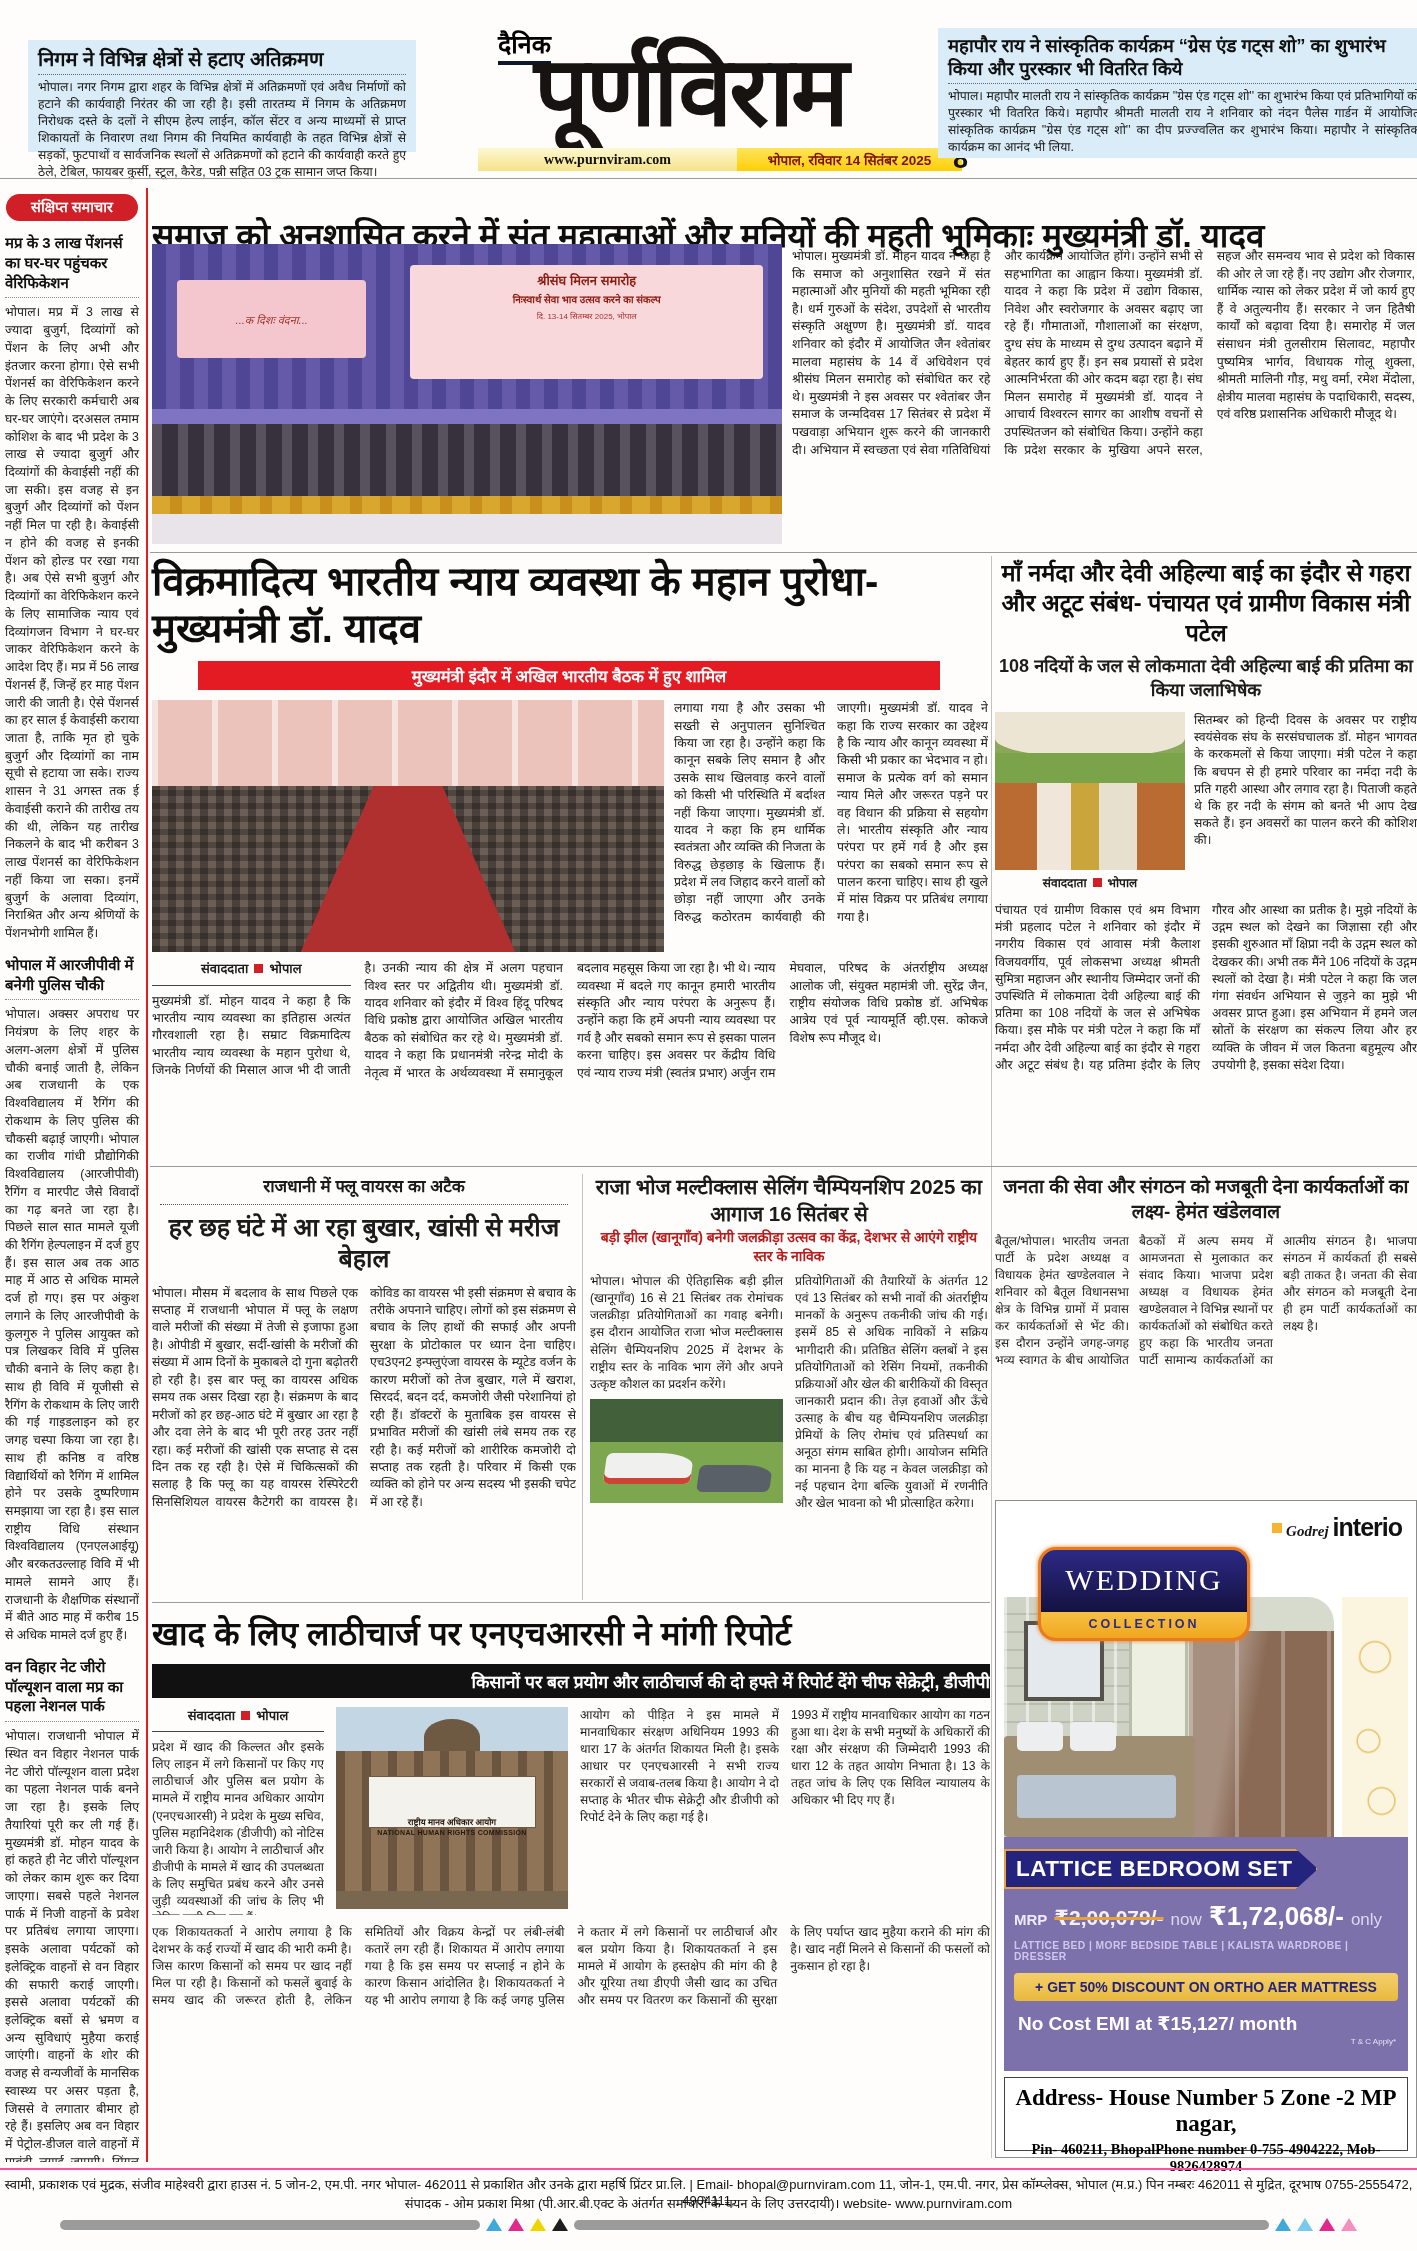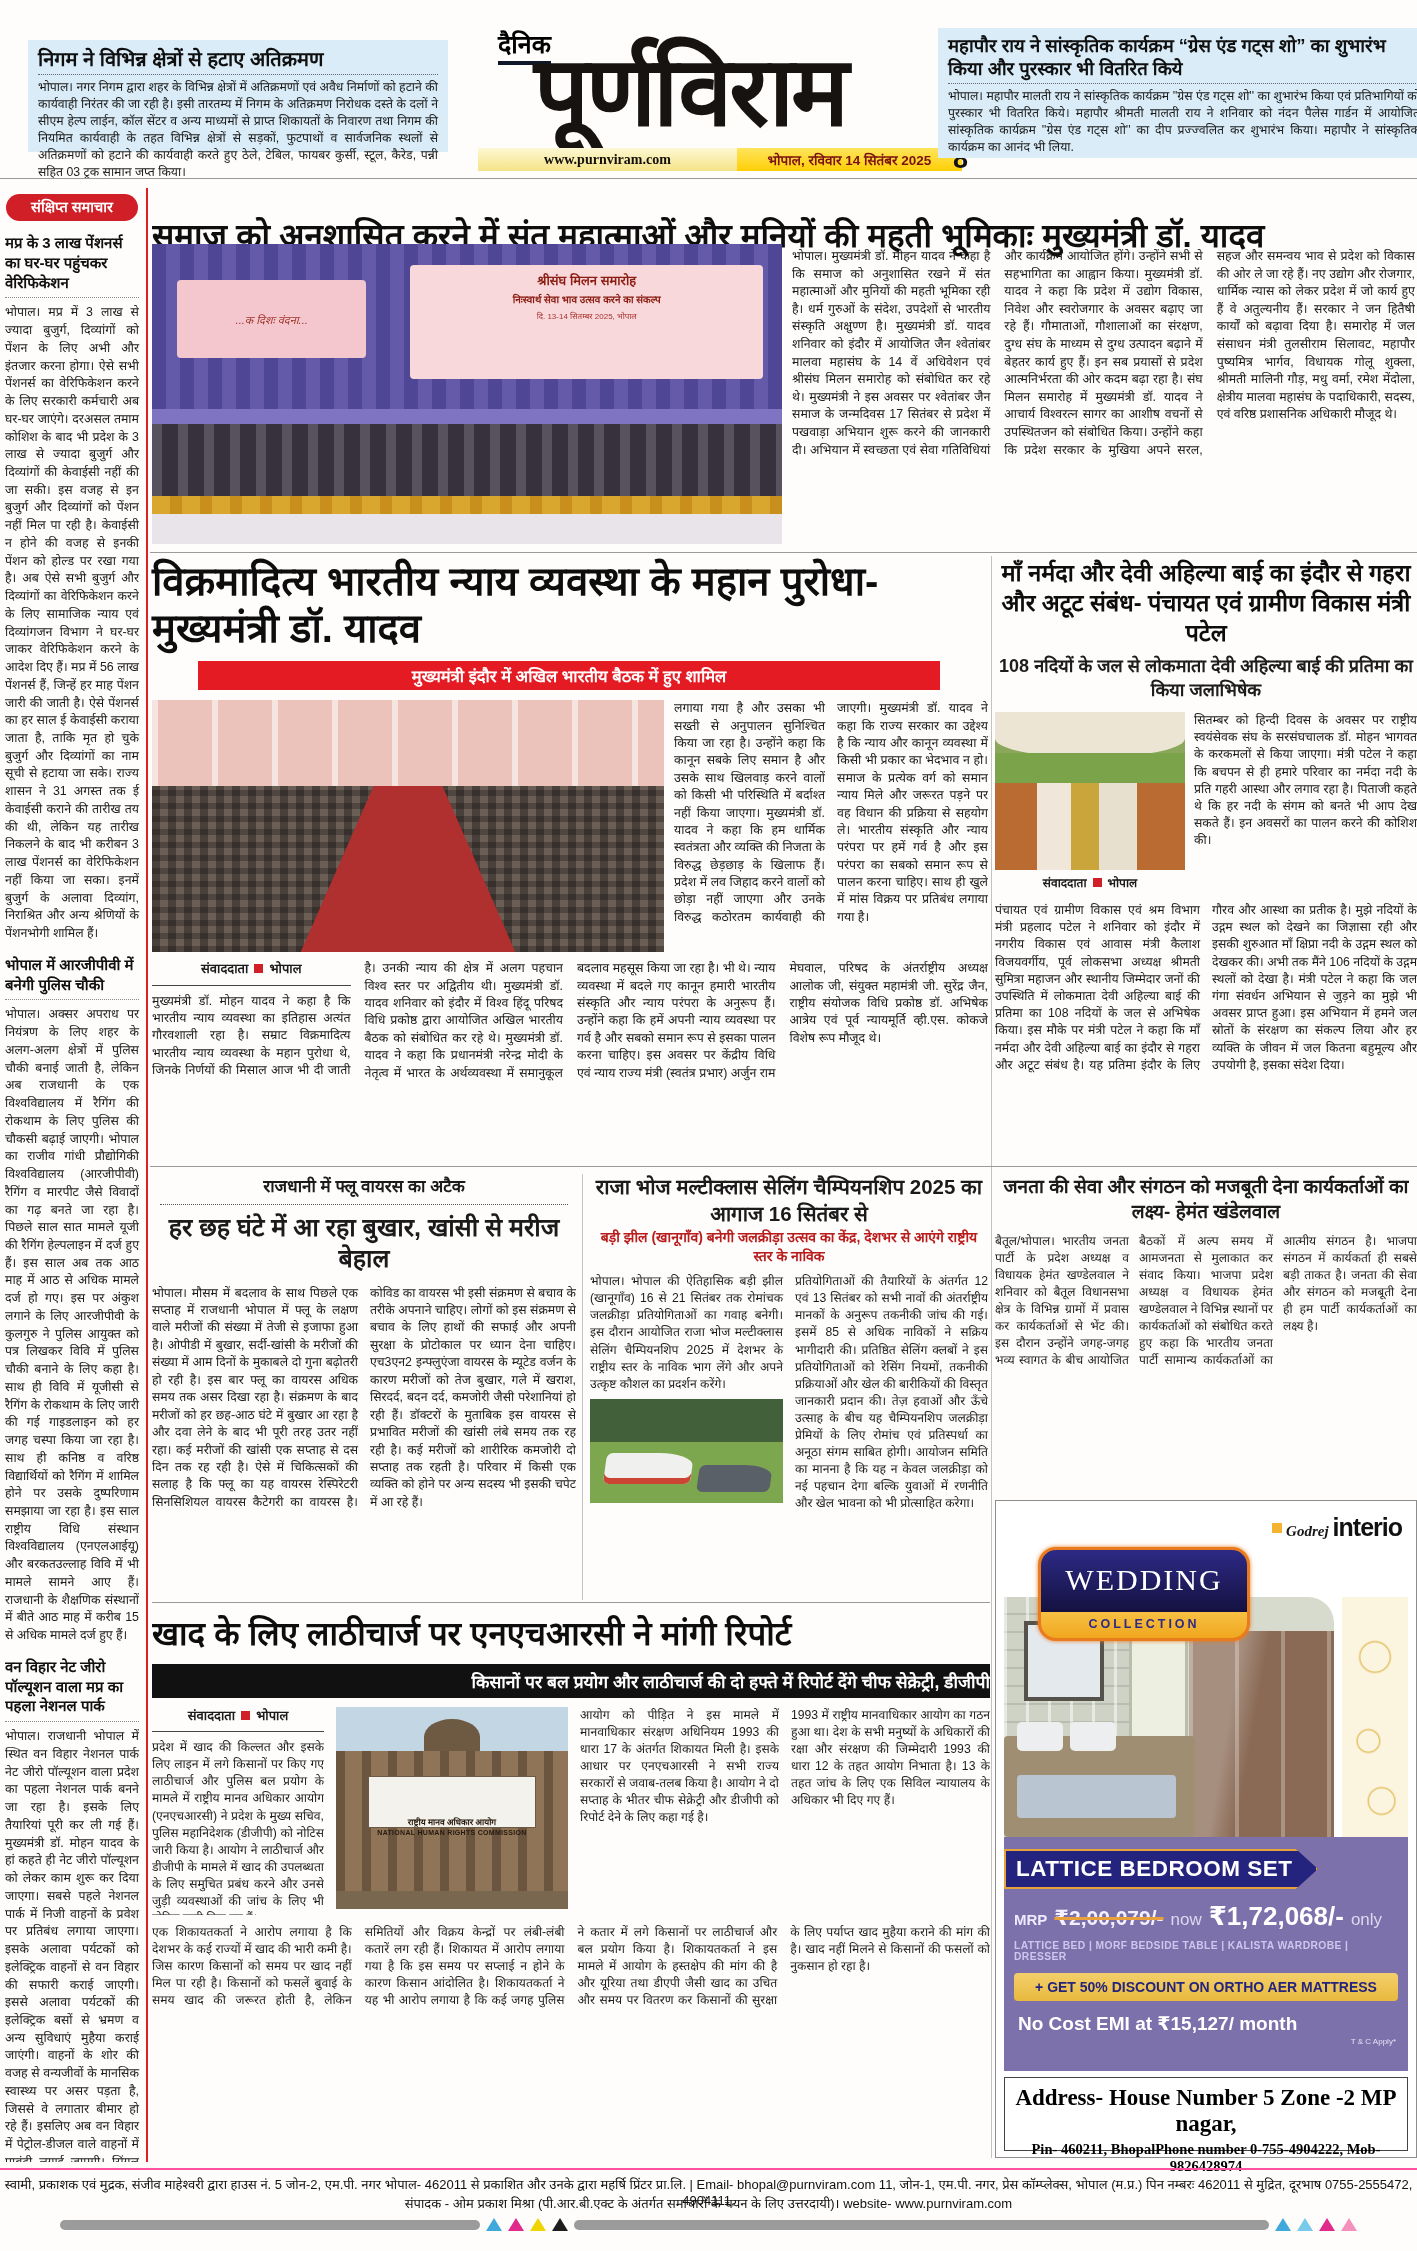--- a/index.html
+++ b/index.html
@@ -7,21 +7,21 @@
         font-family:"Liberation Sans","DejaVu Sans",sans-serif;color:#1b1b1b;overflow:hidden;}
   .abs{position:absolute;}
   .jt{text-align:justify;}
   .clip{overflow:hidden;}
 
   
   .bluebox{background:#d9ecf7;padding:7px 10px;box-sizing:border-box;}
   .bluebox h4{margin:0 0 4px 0;font-size:20px;line-height:1.22;font-weight:800;color:#101010;
               border-bottom:1px dotted #667;padding-bottom:3px;}
   .bluebox p{margin:0;font-size:12.3px;line-height:1.38;}
-  .box-left{left:28px;top:40px;width:420px;height:112px;}
+  .box-left{left:28px;top:40px;width:388px;height:112px;}
   .box-right{left:938px;top:28px;width:492px;height:130px;}
   .box-right h4{font-size:18.5px;}
 
   
   .masthead{left:420px;top:12px;width:540px;height:165px;}
   .dainik{position:absolute;left:78px;top:14px;font-size:25px;font-weight:800;color:#000000;
           border-bottom:4px solid #0f172a;padding-bottom:1px;}
   .brand{position:absolute;left:0;width:100%;top:24px;text-align:center;font-size:97px;font-weight:800;
          letter-spacing:-3px;color:#171310;line-height:1.15;}
   .strip{position:absolute;left:58px;bottom:6px;width:484px;height:23px;display:flex;}

